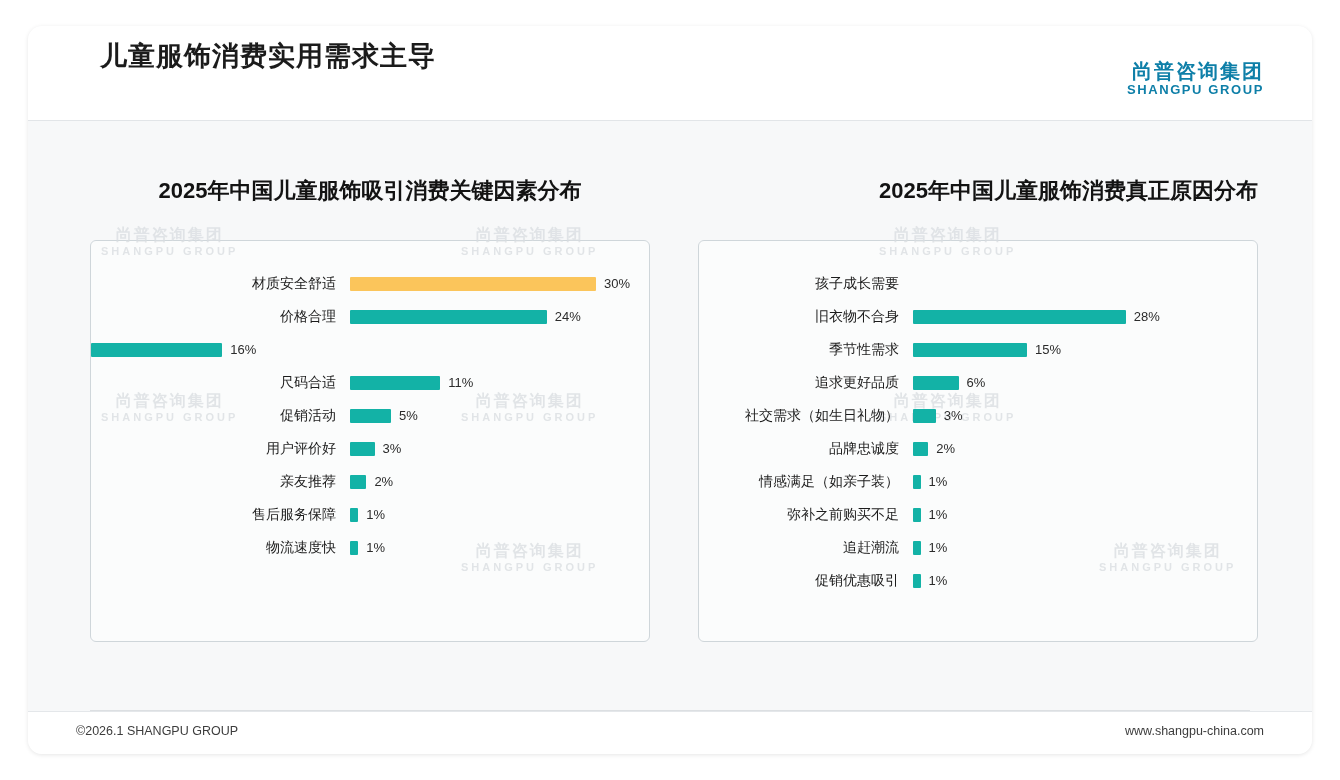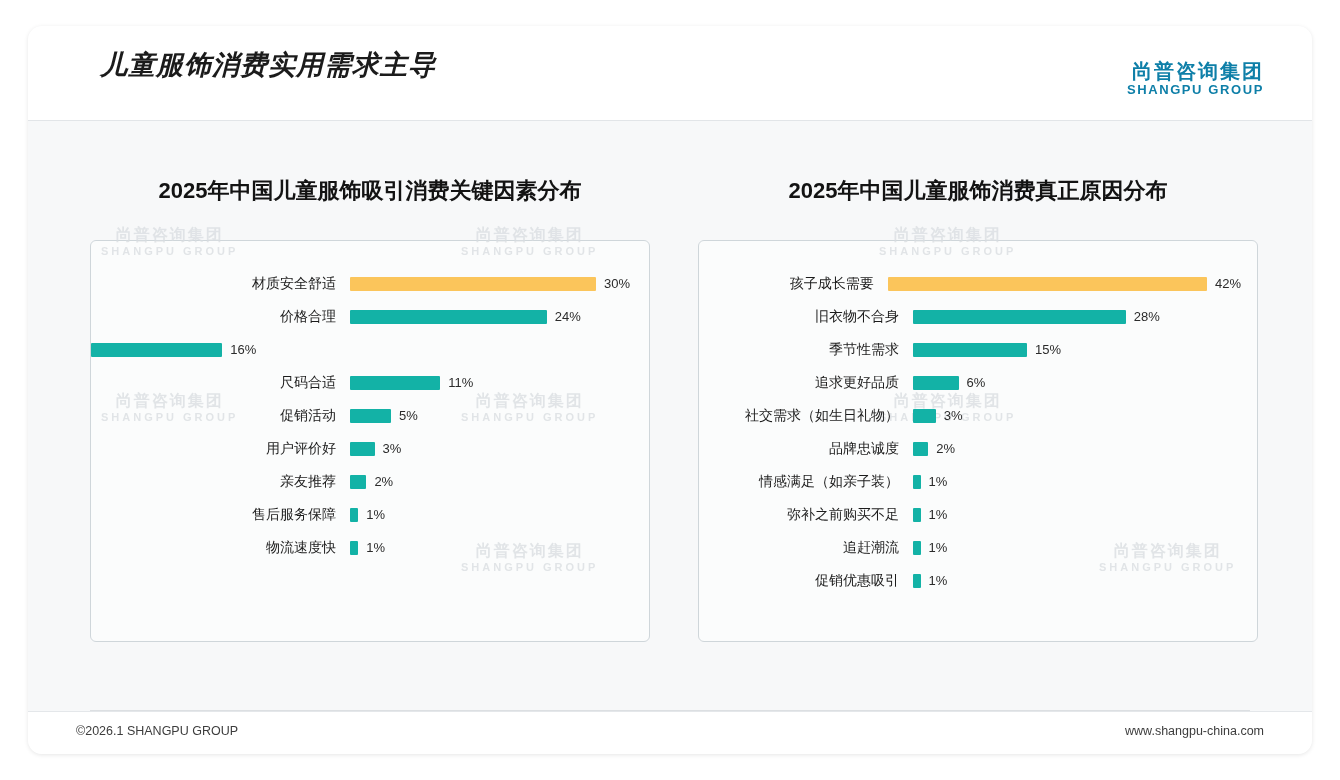--- a/index.html
+++ b/index.html
@@ -29,26 +29,25 @@
     position: absolute;
     left: 0; top: 0;
     width: 100%;
     height: 94px;
     background: #ffffff;
     border-bottom: 1px solid #e2e5e8;
   }
   .header-title {
     position: absolute;
     left: 72px;
-    top: 21px;
+    top: 12px;
     font-size: 27px;
     font-weight: bold;
     color: #1b1b1b;
     letter-spacing: 1px;
-    font-style: italic;
   }
   .brand {
     position: absolute;
     right: 48px;
     top: 34px;
     text-align: right;
     line-height: 1.15;
   }
   .brand-cn {
     font-size: 20px;
@@ -71,21 +70,21 @@
   .panel-left { left: 62px; }
   .panel-right { left: 670px; }
   .panel-title {
     font-size: 22px;
     font-weight: bold;
     color: #131313;
     height: 40px;
     white-space: nowrap;
     text-align: center;
   }
-  .panel-title.right { text-align: center; }
+  .panel-title.right { text-align: right; }
   .chart-box {
     position: relative;
     margin-top: 24px;
     height: 400px;
     background: rgba(255,255,255,0.55);
     border: 1px solid #cfd6da;
     border-radius: 6px;
   }
   
   .wm {
@@ -286,24 +285,20 @@
         <div class="l1">尚普咨询集团</div>
         <div class="l2">SHANGPU GROUP</div>
       </div>
       <div class="wm" style="left:400px; top:300px;">
         <div class="l1">尚普咨询集团</div>
         <div class="l2">SHANGPU GROUP</div>
       </div>
       <div class="rows" id="rows-right">
           <div class="row">
             <div class="row-label" style="width: 200px;">孩子成长需要</div>
-            <div class="bar-wrap">
-              <div class="bar highlight" style="width: 319.2px;"></div>
-              <div class="bar-val">42%</div>
-            </div>
           </div>
           <div class="row">
             <div class="row-label" style="width: 200px;">旧衣物不合身</div>
             <div class="bar-wrap">
               <div class="bar" style="width: 212.8px;"></div>
               <div class="bar-val">28%</div>
             </div>
           </div>
           <div class="row">
             <div class="row-label" style="width: 200px;">季节性需求</div>

